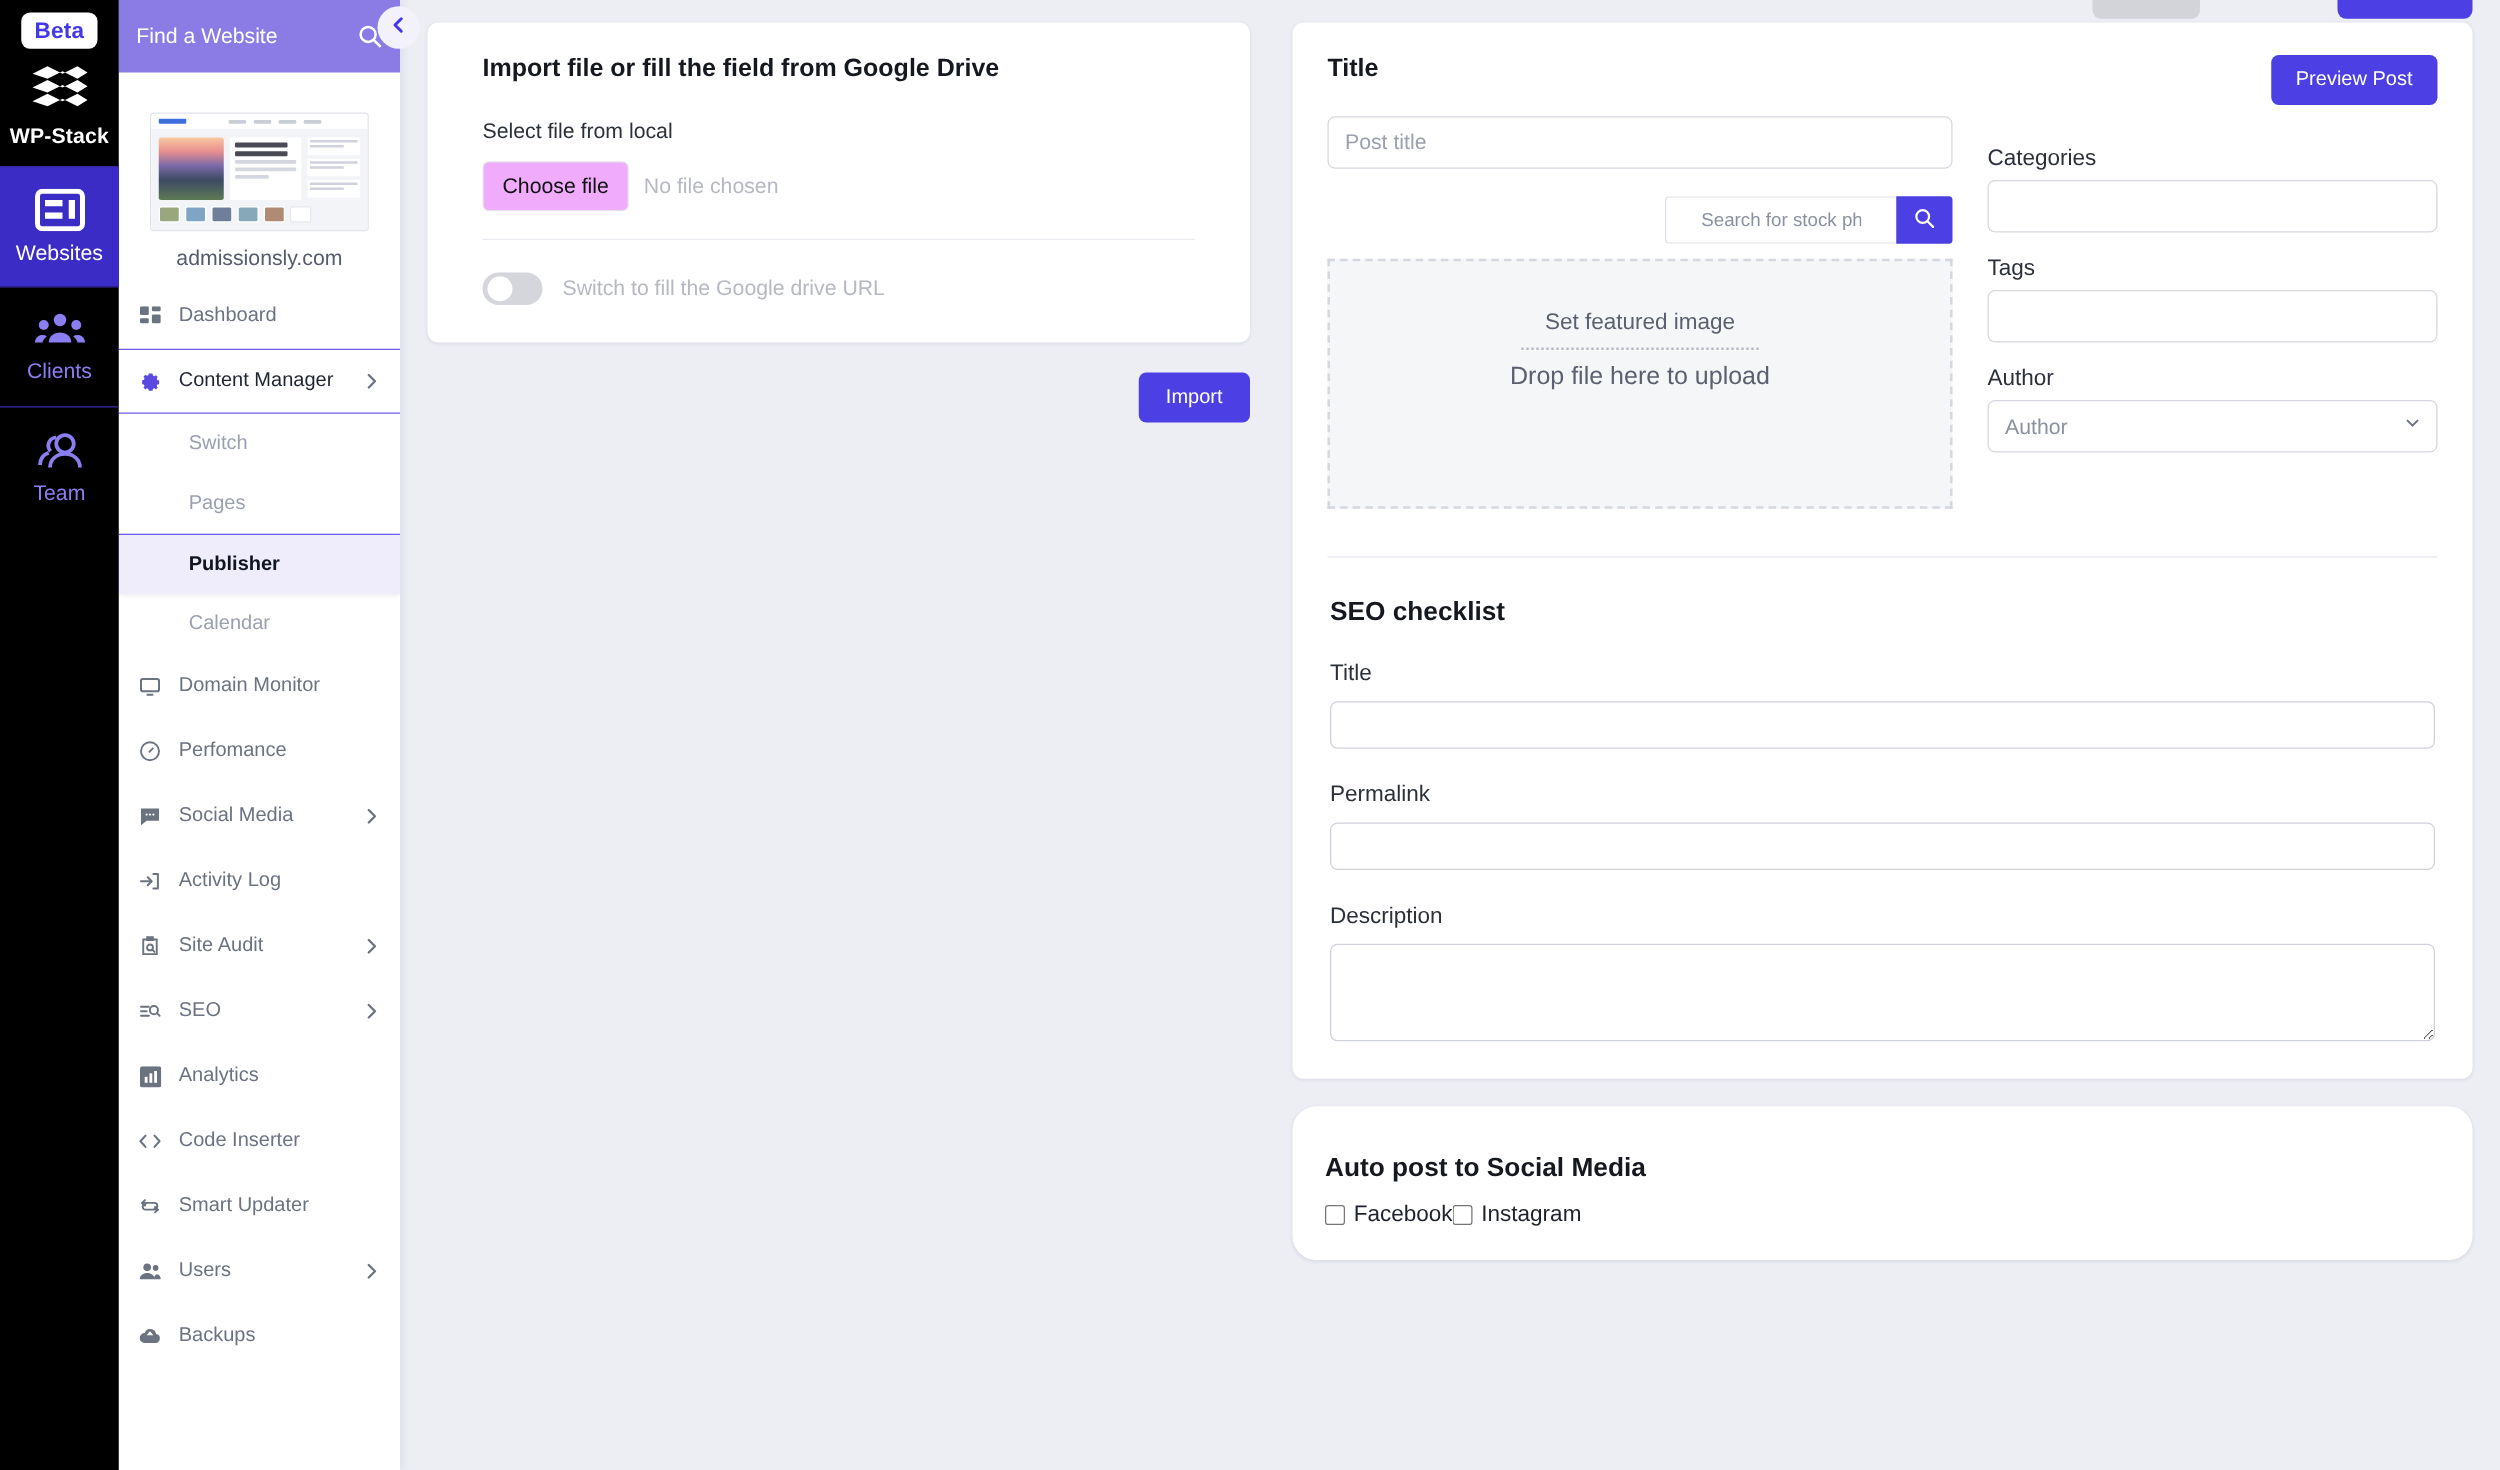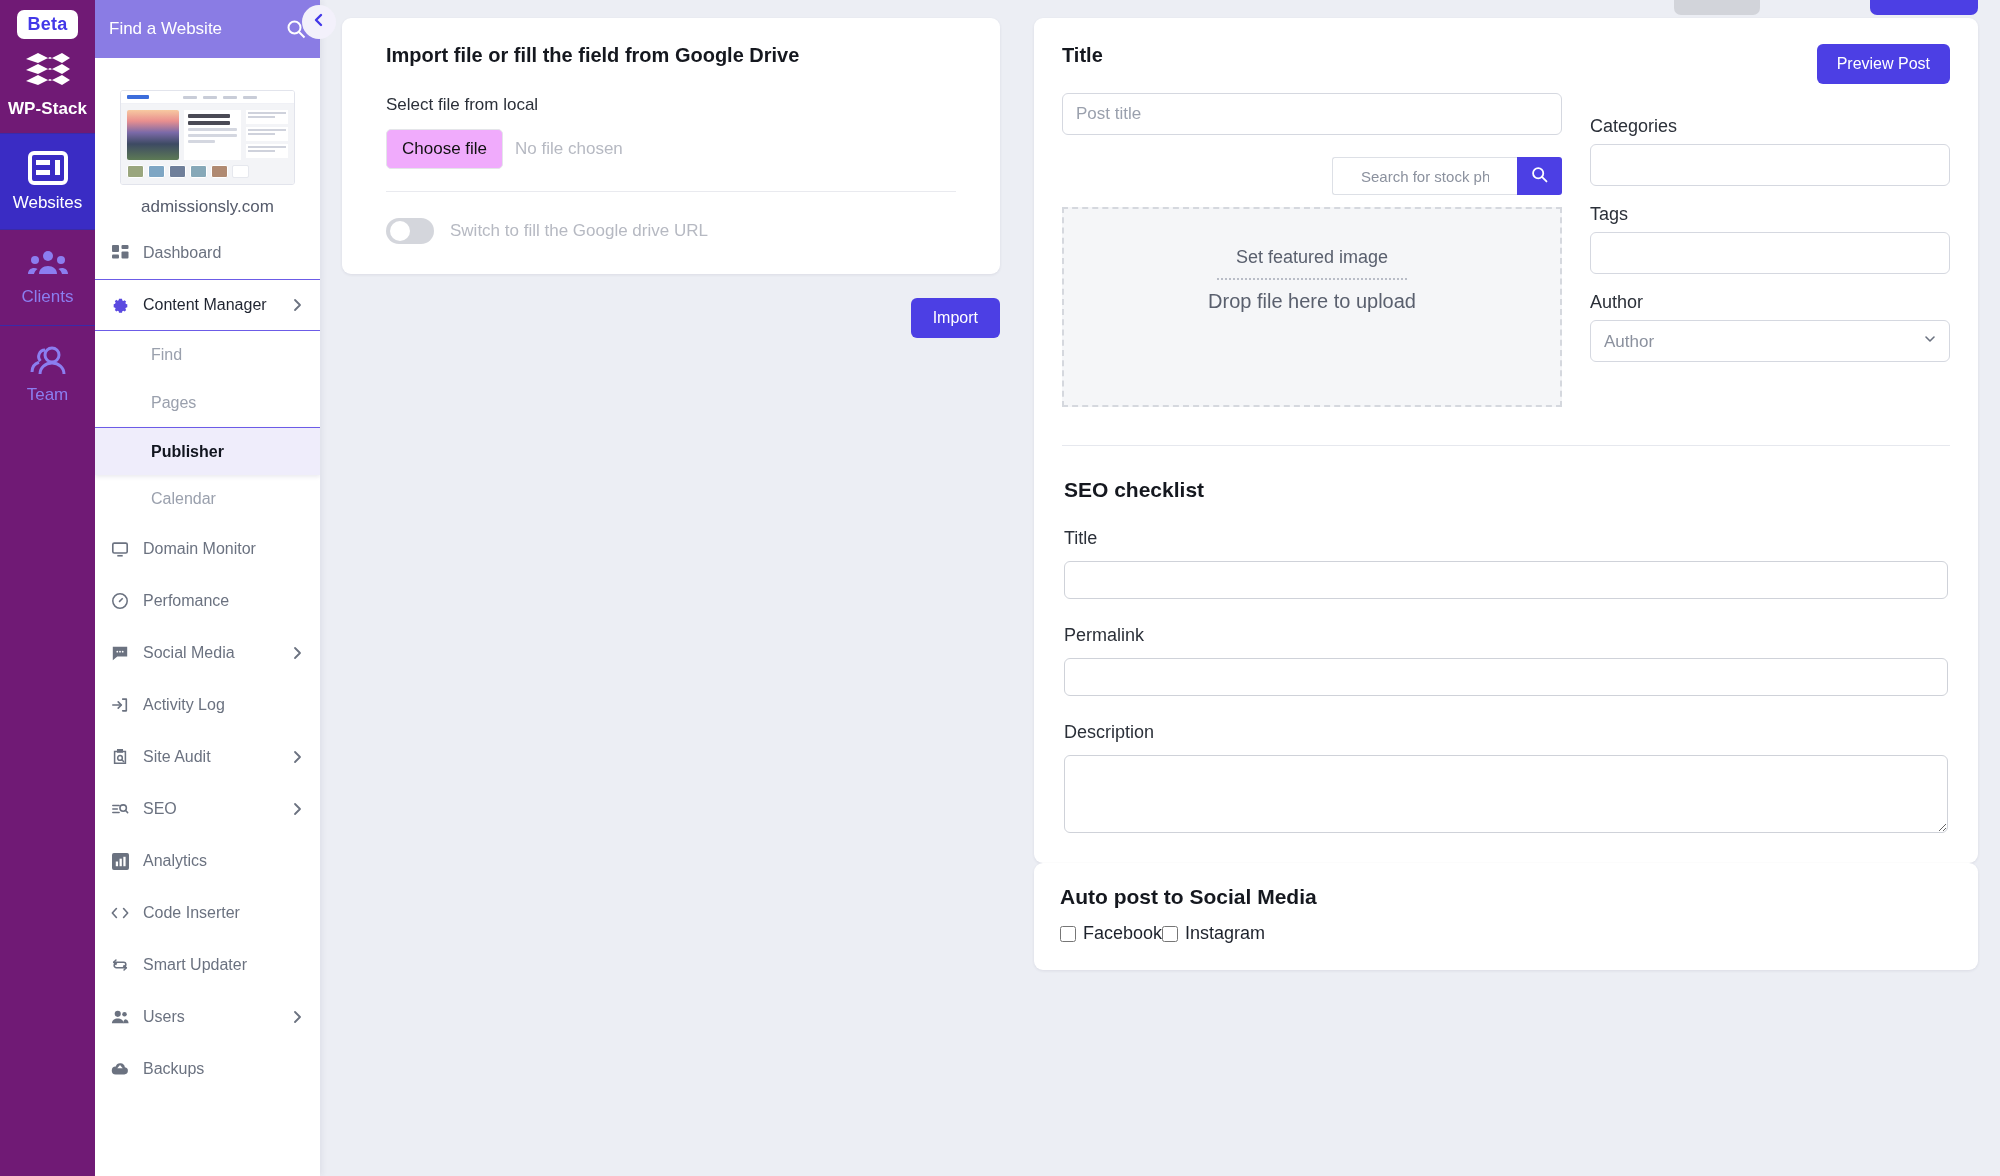--- a/index.html
+++ b/index.html
@@ -7,21 +7,21 @@
     width: 2000px; height: 1176px;
     font-family: "Liberation Sans", sans-serif;
     background: #eceef4;
     overflow: hidden;
   }
   .app { position: relative; width: 2000px; height: 1176px; display: flex; }
 
   
   .rail {
     width: 95px; flex: 0 0 95px;
-    background: #701a75;
+    background: #000000;
     display: flex; flex-direction: column;
     align-items: stretch;
     position: relative; z-index: 40;
   }
   .rail-top { padding-top: 10px; padding-bottom: 14px; text-align: center; }
   .beta-badge {
     display: inline-block;
     background: #ffffff; color: #4338e8;
     font-size: 18px; font-weight: bold;
     border-radius: 7px;
@@ -247,21 +247,21 @@
   .seo-field { margin-top: 26px; }
   .seo-field > span { display: block; font-size: 18px; color: #2b3039; margin-bottom: 12px; }
   .seo-inp {
     width: 100%; height: 38px;
     border: 1px solid #cfd2d9; border-radius: 6px;
     padding: 0 12px; font-size: 17px;
     font-family: "Liberation Sans", sans-serif; outline: none; background:#fff;
   }
   textarea.seo-inp { height: 78px; padding-top: 8px; resize: vertical; display:block; }
 
-  .social-card { padding: 22px 26px 26px 26px; }
+  .social-card { margin-top: 22px; padding: 38px 26px 26px 26px; border-radius: 19px; }
   .social-title { font-size: 21px; font-weight: bold; color: #15181f; }
   .checks { display: flex; gap: 0; margin-top: 14px; align-items: flex-start; }
   .check { display: flex; align-items: center; gap: 7px; font-size: 18px; color: #1d222c; cursor: pointer; }
   .check input { width: 16px; height: 16px; accent-color: #4c3fe4; cursor: pointer; }
 
   
   .top-partials {
     position: absolute; top: -13px; right: 22px;
     display: flex; gap: 110px; z-index: 5;
   }
@@ -415,21 +415,21 @@
         </span>
         <span class="lbl">Content Manager</span>
         <span class="chev">
           <svg width="14" height="14" viewBox="0 0 14 14" fill="none" stroke="currentColor" stroke-width="1.8" stroke-linecap="round" stroke-linejoin="round">
               <polyline points="5,2 10,7 5,12"></polyline>
             </svg>
         </span>
       </div>
 
       <div class="nav-item sub">
-        <span class="lbl">Find</span>
+        <span class="lbl">Switch</span>
       </div>
       <div class="nav-item sub">
         <span class="lbl">Pages</span>
       </div>
       <div class="nav-item sub active-sub">
         <span class="lbl">Publisher</span>
       </div>
       <div class="nav-item sub">
         <span class="lbl">Calendar</span>
       </div>

